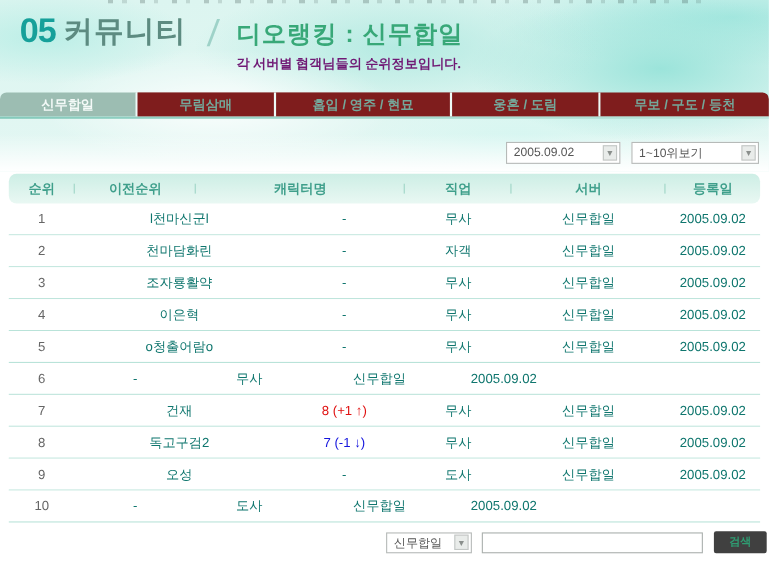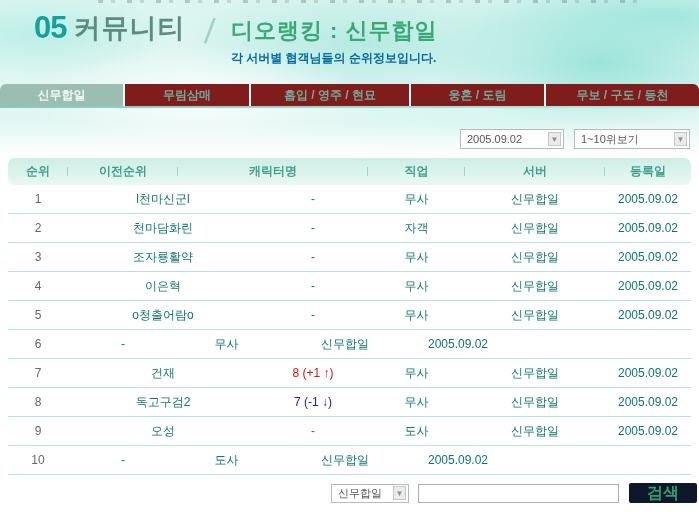--- a/index.html
+++ b/index.html
@@ -30,37 +30,37 @@
       rgba(42,62,58,.35) 13px 17px, transparent 17px 29px);
     opacity: .45;
   }
   
   .page-header {
     position: absolute; top: 13px; left: 18px;
     display: flex; align-items: flex-start;
   }
   .section-num {
     font-size: 31px; font-weight: bold; color: #16a09a;
-    letter-spacing: -1px; line-height: 30px; margin-left: 16px;
+    letter-spacing: -1px; line-height: 30px;
   }
   .section-title {
     font-size: 27px; font-weight: bold; color: #5d8b81;
     margin-left: 7px; line-height: 30px; letter-spacing: 1px;
   }
   .slash {
     font-size: 34px; font-weight: 300; color: #9ed2c8;
     margin: 0 16px 0 20px; line-height: 36px;
     transform: skewX(-6deg);
   }
   .title-block { padding-top: 3px; }
   .page-title {
     font-size: 22px; font-weight: bold; color: #38a878; letter-spacing: 1px;
   }
   .page-subtitle {
-    font-size: 12px; color: #0369a1; margin-top: 4px; font-weight: bold;
+    font-size: 12px; color: #701a75; margin-top: 4px; font-weight: bold; font-family: Liberation Serif, serif;
   }
   
   .tabbar {
     position: absolute; top: 84px; left: 0; width: 699px; height: 22px;
     display: flex;
   }
   .tab {
     height: 22px; background: #7f1d1d; color: #74a79a;
     font-size: 12px; font-weight: bold;
     display: flex; align-items: center; justify-content: center;
@@ -130,23 +130,23 @@
     padding-right: 2px;
   }
   .search-select { width: 78px; height: 19px; }
   .search-input {
     width: 201px; height: 19px; margin-left: 9px;
     border: 1px solid #aab0ad; background: #ffffff;
     font-size: 11px; color: #444; padding: 0 4px;
     font-family: "Liberation Sans", sans-serif;
   }
   .search-button {
-    width: 68px; height: 20px; margin-left: 10px;
-    background: #0f172a; border: none; border-radius: 2px;
-    font-size: 16px; font-weight: bold; color: #2f9c72;
+    width: 48px; height: 20px; margin-left: 10px;
+    background: #404040; border: none; border-radius: 2px;
+    font-size: 10px; font-weight: bold; color: #2f9c72;
     font-family: "Liberation Sans", sans-serif;
     cursor: pointer; line-height: 18px;
   }
 </style>
 </head>
 <body>
 
 <div class="hero"></div>
 <div class="top-fragment"></div>
 

